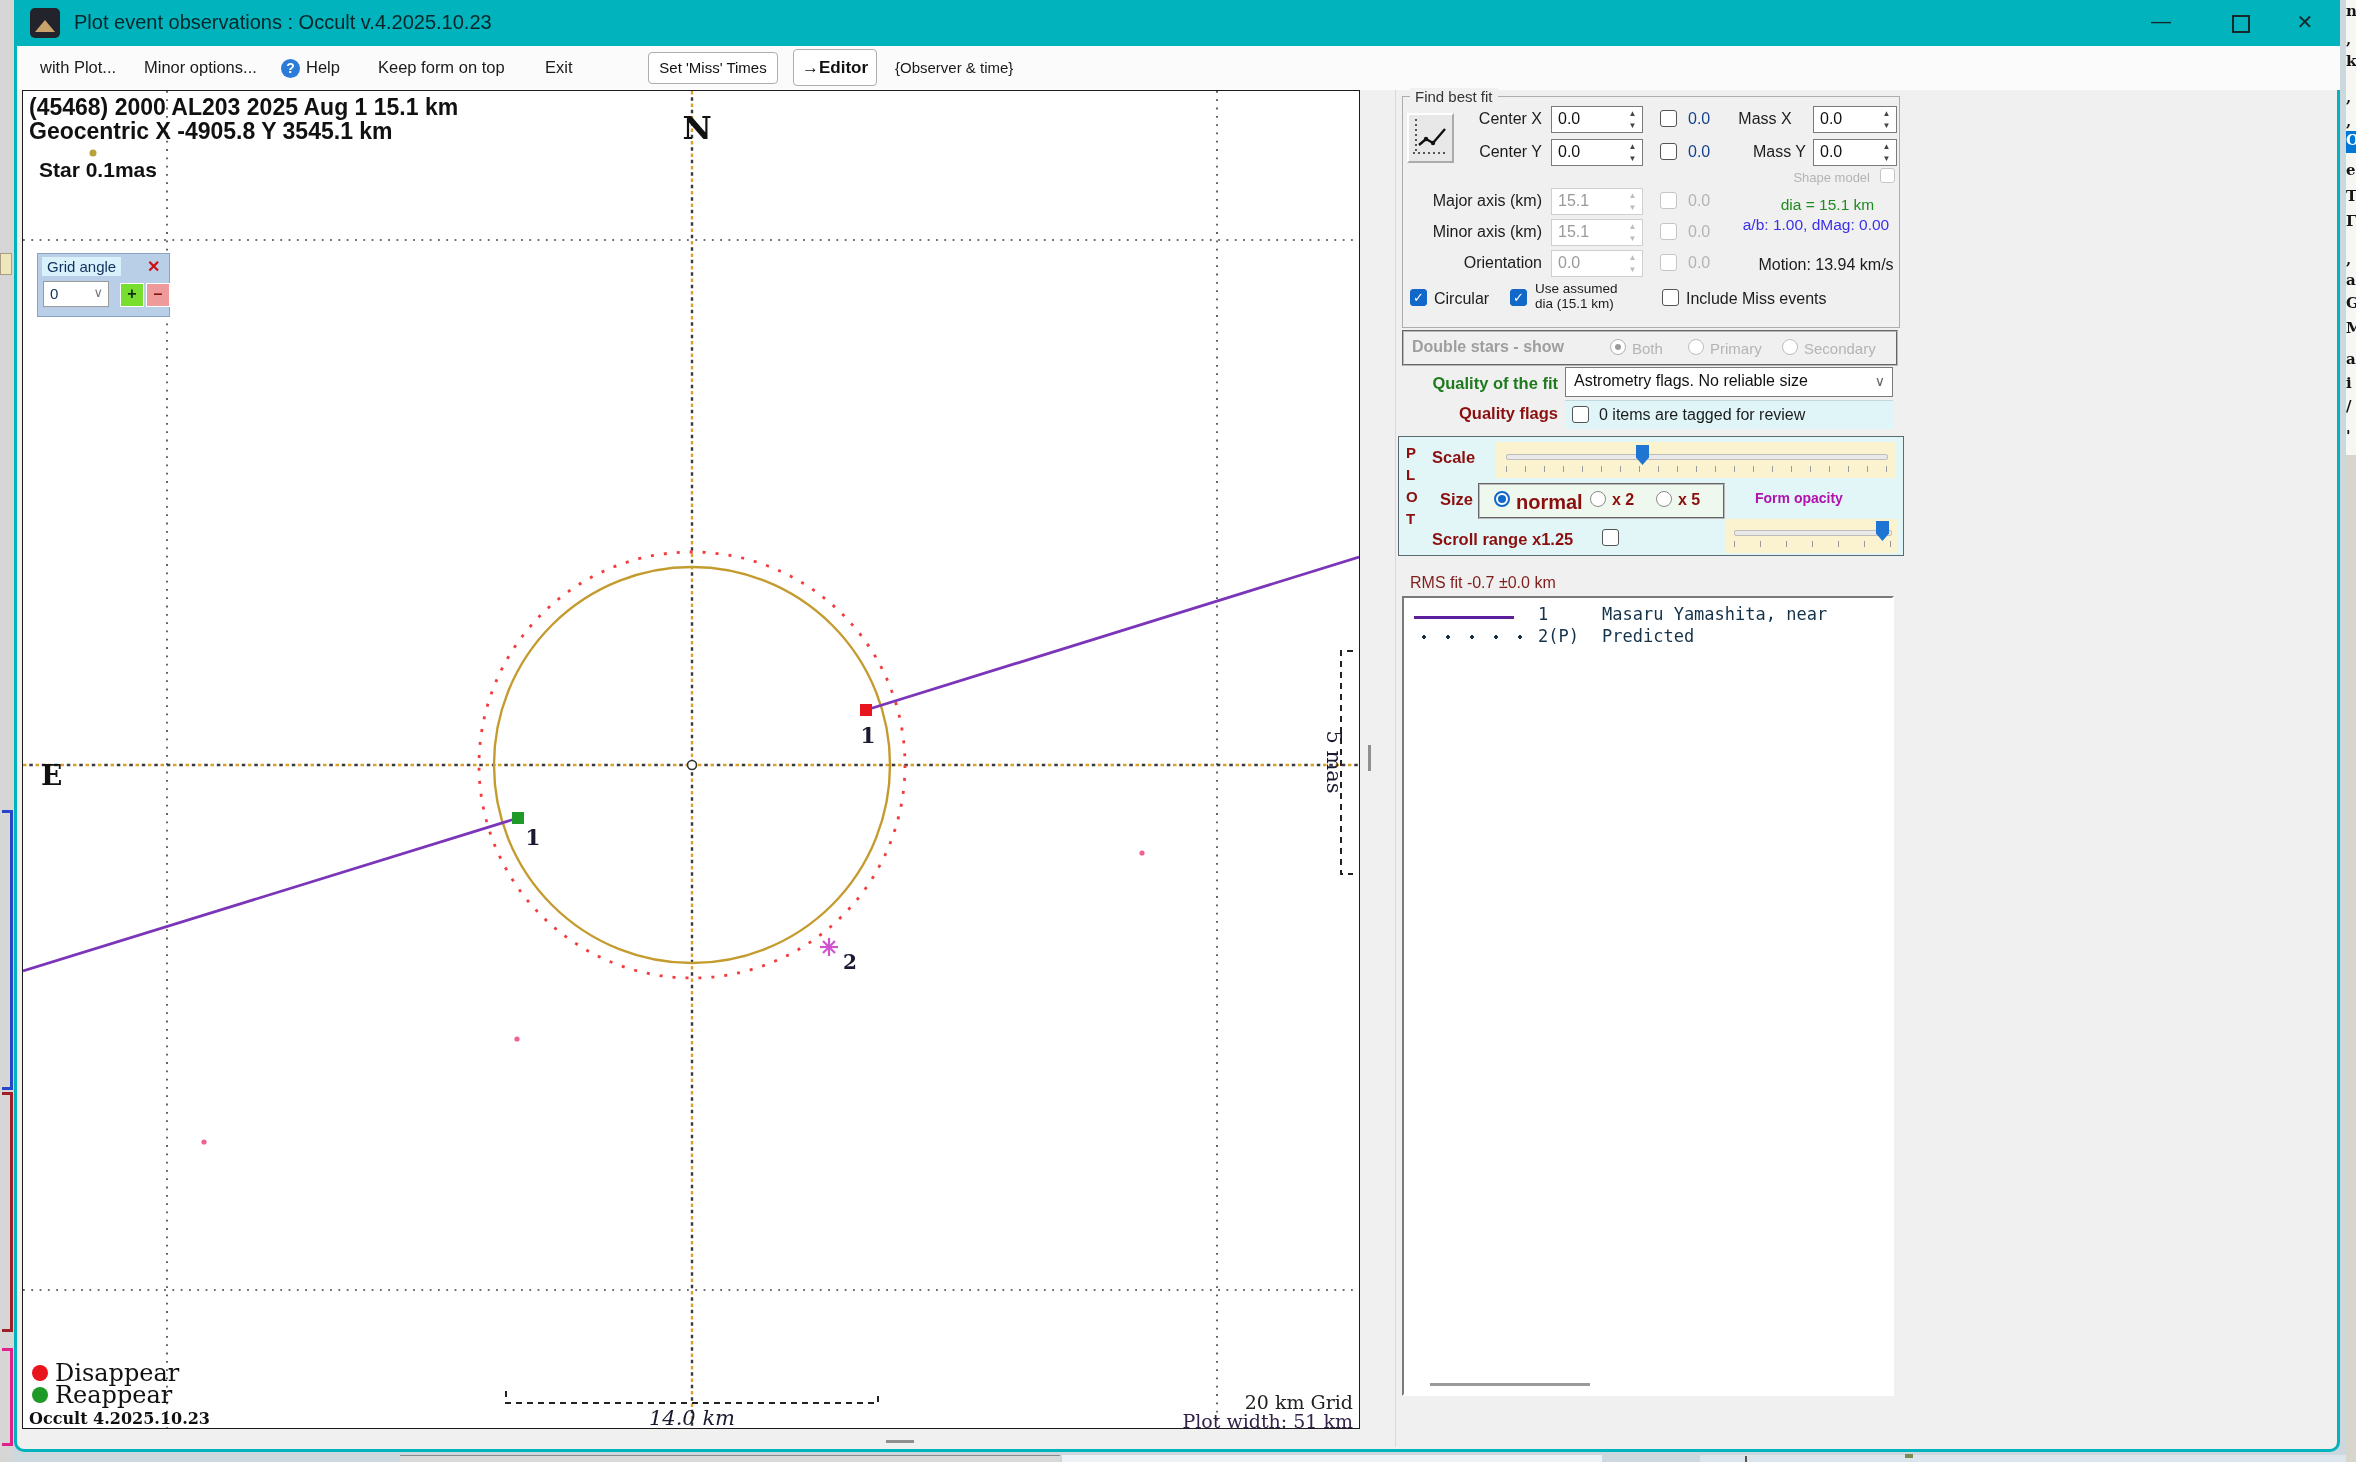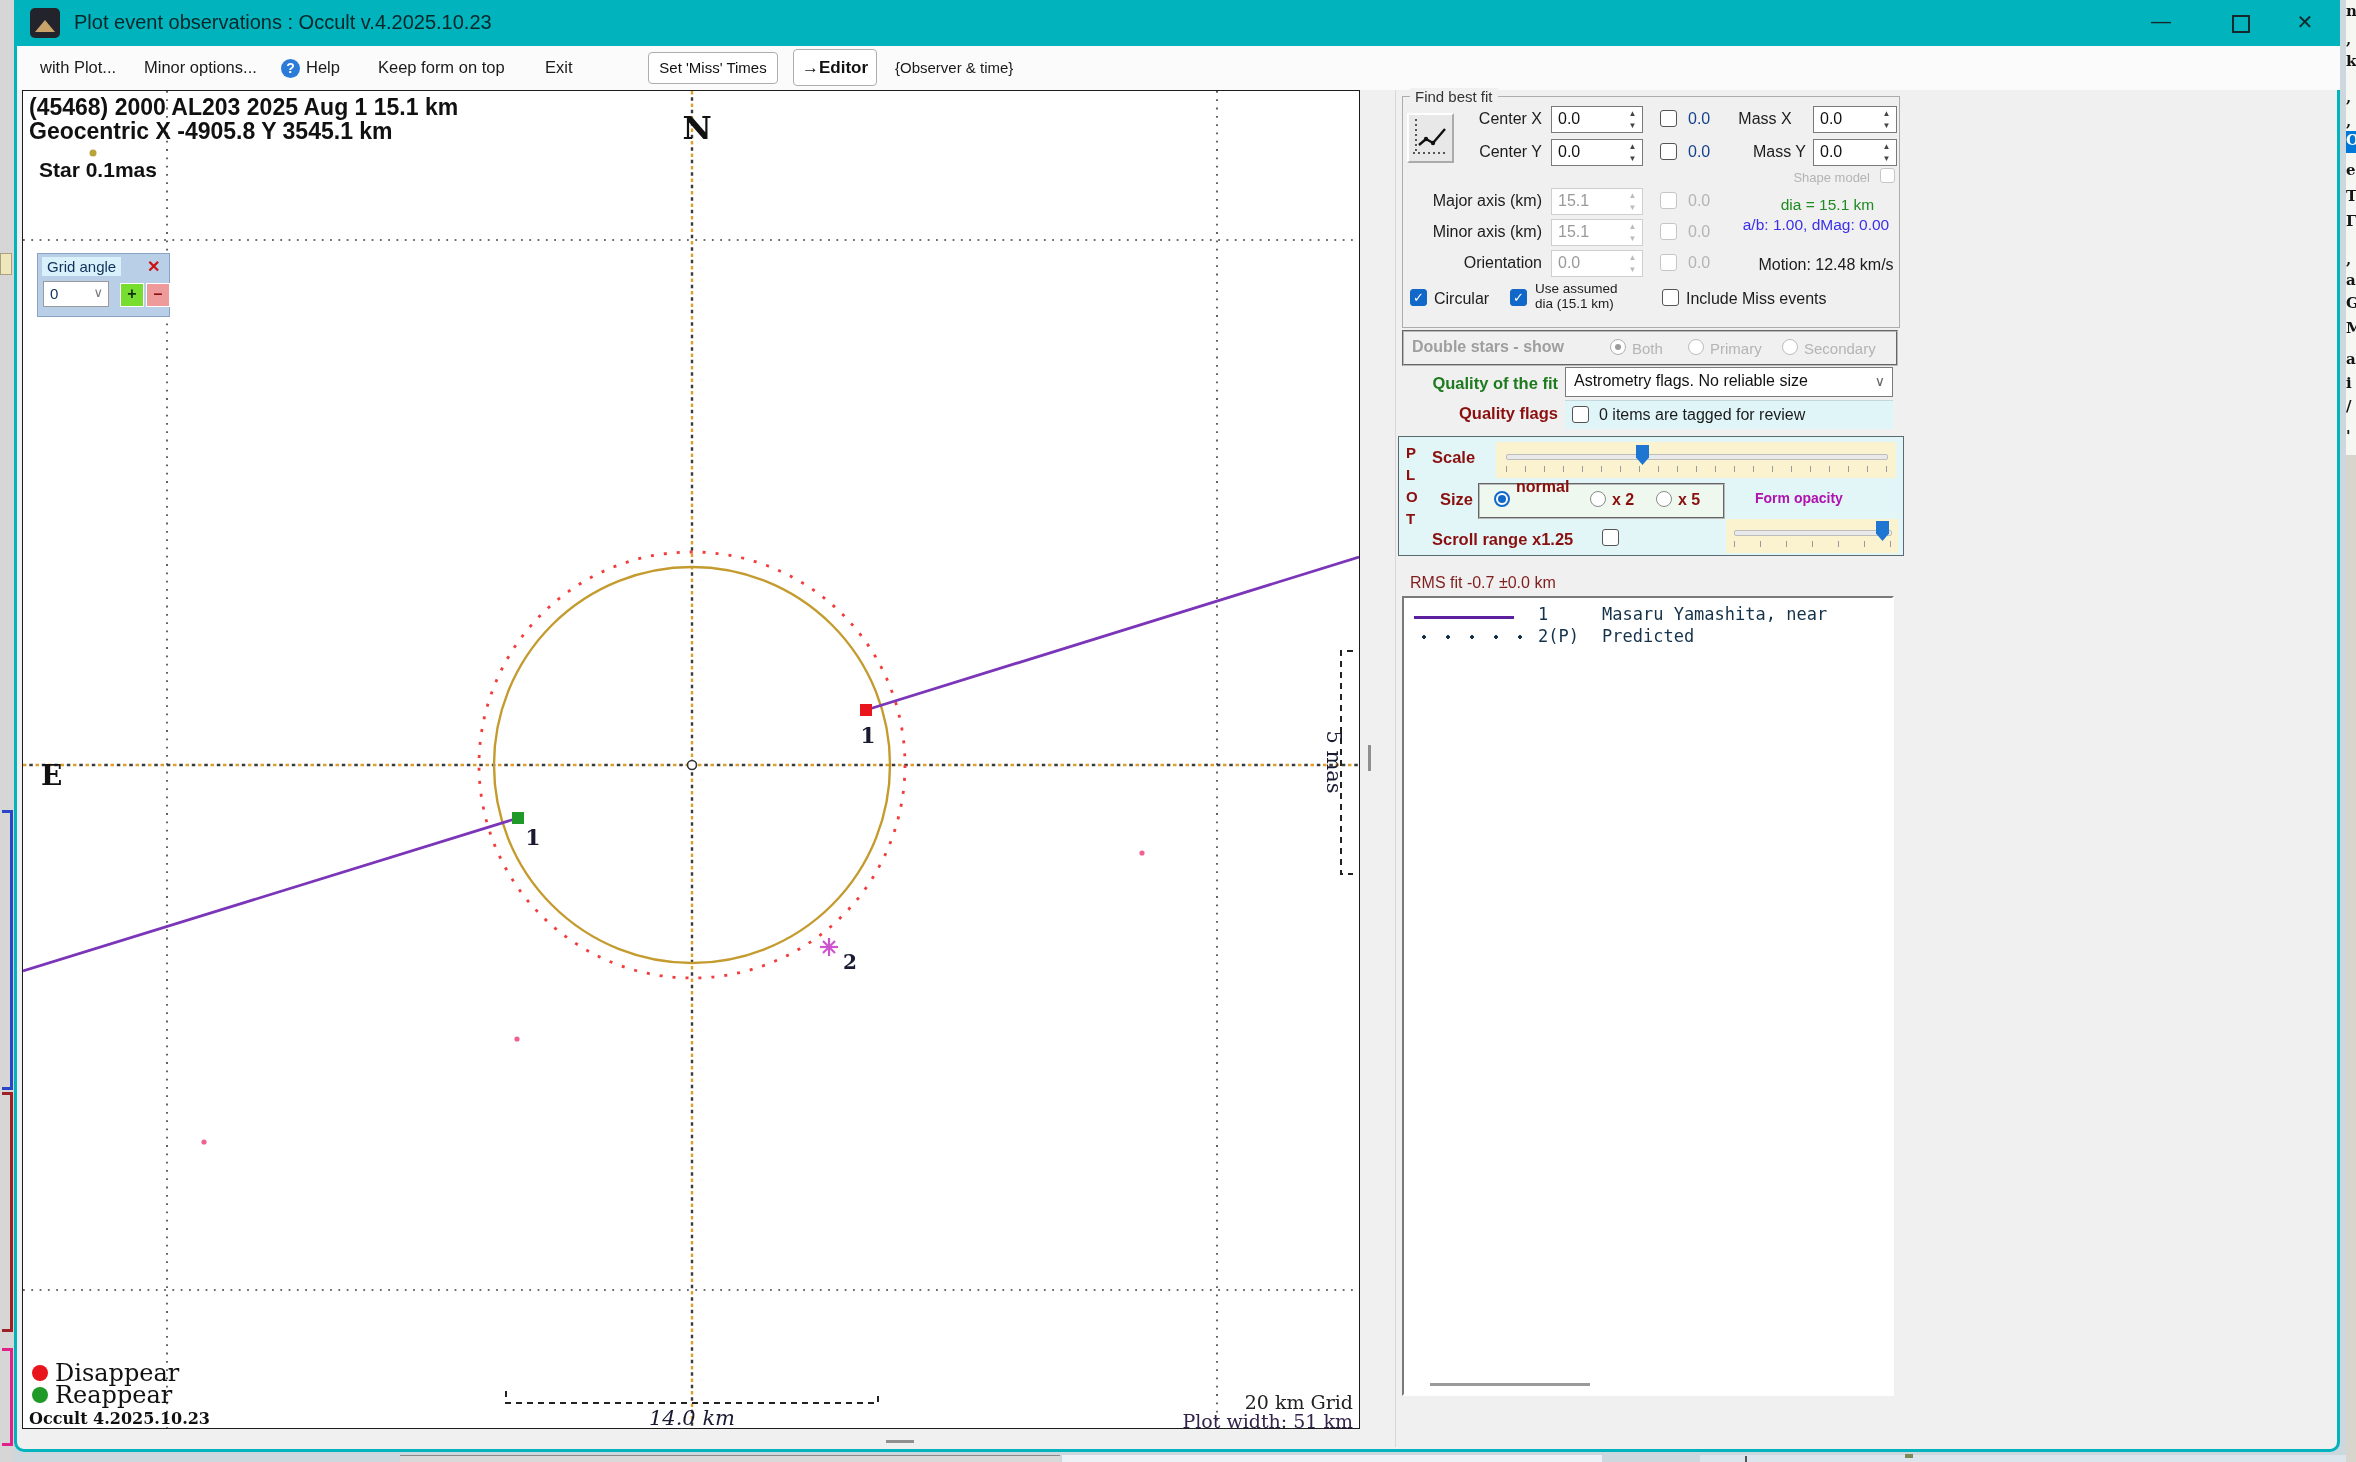--- a/index.html
+++ b/index.html
@@ -313,21 +313,21 @@
   <div class="abs lbl rlbl" style="left:1428px;top:254px;width:114px;">Orientation</div>
   <div class="abs spin disabled" style="left:1551px;top:250px;width:92px;height:27px;">
     <span>0.0</span>
     <span class="ud">
         <span class="up"></span>
         <span class="dn"></span>
       </span>
   </div>
   <div class="abs cb disabled" style="left:1660px;top:254px;"></div>
   <div class="abs lbl grayed" style="left:1688px;top:254px;">0.0</div>
-  <div class="abs lbl" style="left:1750px;top:256px;width:152px;text-align:center;font-size:16px;">Motion: 12.48 km/s</div>
+  <div class="abs lbl" style="left:1750px;top:256px;width:152px;text-align:center;font-size:16px;">Motion: 13.94 km/s</div>
 
   <div class="abs cb checked" style="left:1410px;top:289px;"></div>
   <div class="abs lbl" style="left:1434px;top:290px;">Circular</div>
   <div class="abs cb checked" style="left:1510px;top:289px;"></div>
   <div class="abs lbl" style="left:1535px;top:281px;font-size:13.5px;line-height:15px;">
     <div>Use assumed</div>
     <div>dia (15.1 km)</div>
   </div>
   <div class="abs cb" style="left:1662px;top:289px;"></div>
   <div class="abs lbl" style="left:1686px;top:290px;">Include Miss events</div>
@@ -362,21 +362,21 @@
   <div class="abs darkred" style="left:1432px;top:448px;font-size:16.5px;">Scale</div>
   <div class="abs slider" style="left:1496px;top:442px;width:400px;height:36px;">
     <div class="groove" style="left:10px;top:12px;width:380px;"></div>
     <div class="thumb" style="left:140px;top:3px;"></div>
     <div class="ticks" style="left:10px;top:24px;width:381px;"></div>
   </div>
 
   <div class="abs darkred" style="left:1440px;top:490px;font-size:16.5px;">Size</div>
   <div class="abs size-box" style="left:1478px;top:483px;width:247px;height:36px;"></div>
   <div class="abs radio sel-blue" style="left:1494px;top:491px;"></div>
-  <div class="abs darkred" style="left:1516px;top:478px;font-size:16px;text-align:center;">normal</div>
+  <div class="abs darkred" style="left:1516px;top:491px;font-size:20px;text-align:center;">normal</div>
   <div class="abs radio" style="left:1590px;top:491px;"></div>
   <div class="abs darkred" style="left:1612px;top:491px;font-size:16px;">x 2</div>
   <div class="abs radio" style="left:1656px;top:491px;"></div>
   <div class="abs darkred" style="left:1678px;top:491px;font-size:16px;">x 5</div>
   <div class="abs magenta-b" style="left:1755px;top:490px;font-size:14px;">Form opacity</div>
 
   <div class="abs darkred" style="left:1432px;top:530px;font-size:16.5px;">Scroll range x1.25</div>
   <div class="abs cb" style="left:1602px;top:529px;"></div>
   <div class="abs slider" style="left:1726px;top:519px;width:172px;height:34px;">
     <div class="groove" style="left:8px;top:11px;width:156px;"></div>

